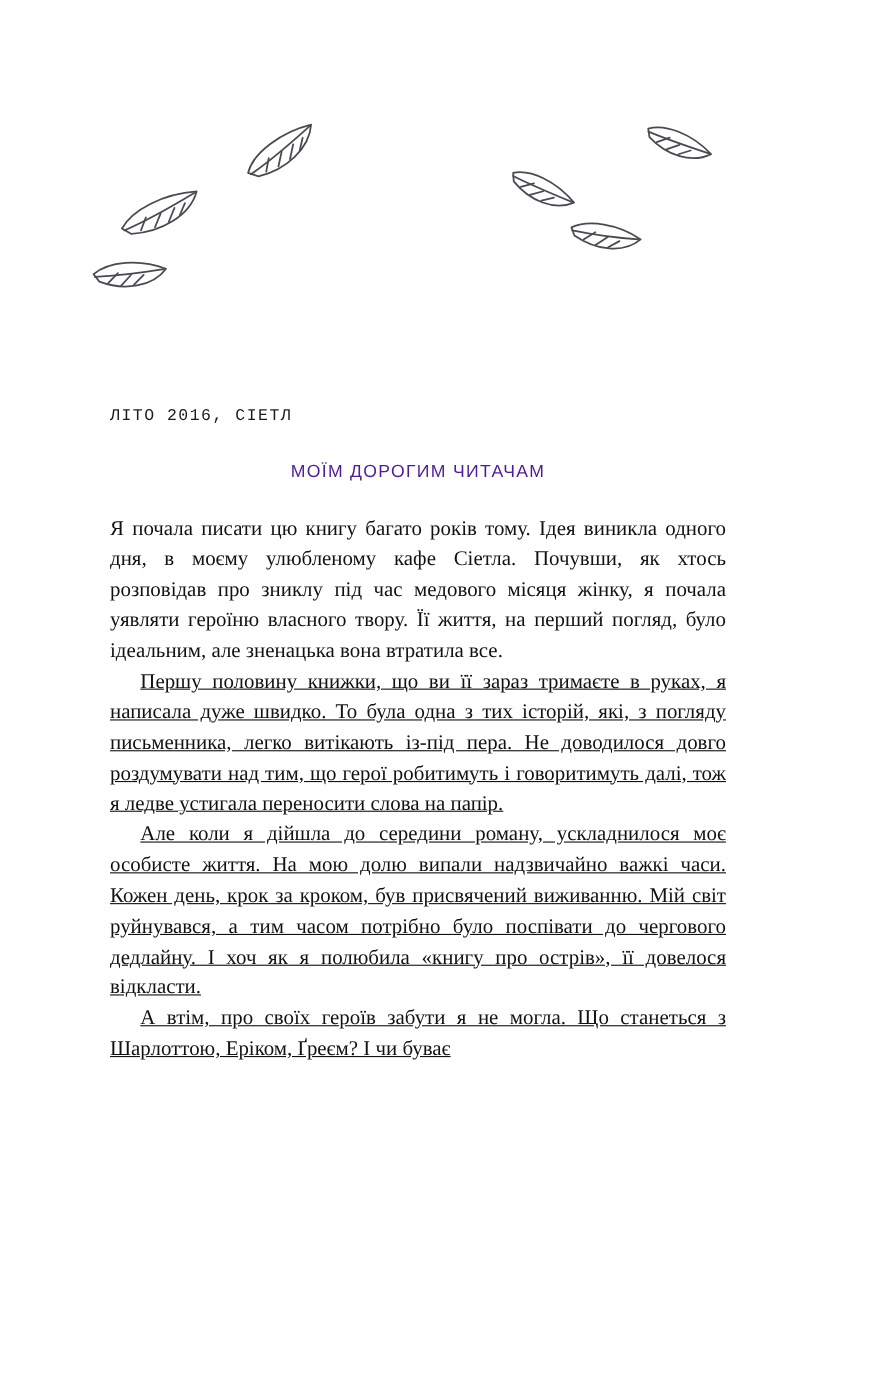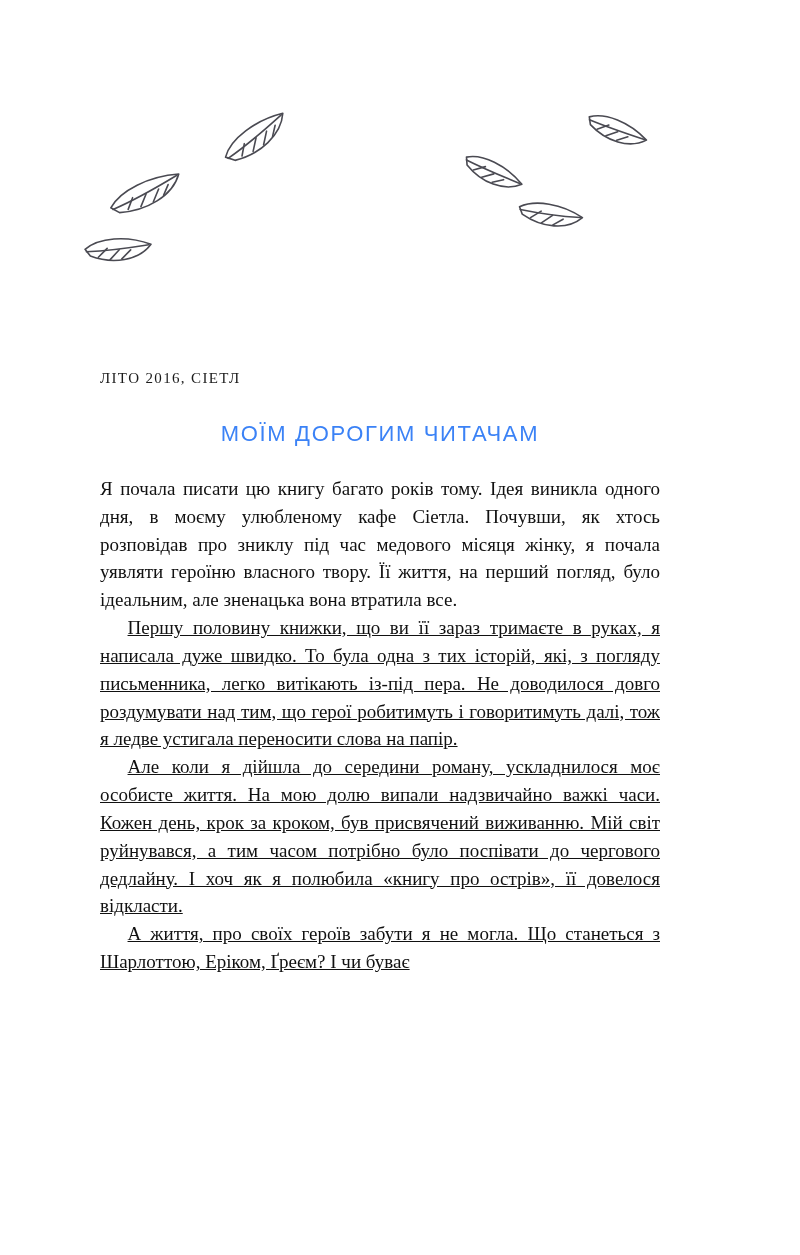--- a/index.html
+++ b/index.html
@@ -28,34 +28,34 @@
 
   
   .text-col {
     position: absolute;
     left: 100px;
     top: 370px;
     width: 560px;
   }
 
   .dateline {
-    font-family: Liberation Serif, serif;
+    font-family: Liberation Mono, monospace;
     font-size: 15px;
     letter-spacing: 0.09em;
     color: #1b1b1b;
     text-transform: uppercase;
     margin: 0 0 34px 0;
     font-weight: 400;
   }
 
   .chapter-title {
     font-family: "Liberation Sans", sans-serif;
-    font-size: 22px;
+    font-size: 16px;
     letter-spacing: 0.075em;
-    color: #3b82f6;
+    color: #4c1d95;
     text-transform: uppercase;
     text-align: center;
     margin: 0 0 28px 0;
     font-weight: 400;
   }
 
   .body-text p {
     font-family: "Liberation Serif", serif;
     font-size: 19px;
     line-height: 1.465;
@@ -139,17 +139,17 @@
   <div class="text-col">
 
     <div class="dateline">ЛІТО 2016, СІЕТЛ</div>
 
     <h1 class="chapter-title">МОЇМ ДОРОГИМ ЧИТАЧАМ</h1>
 
     <div class="body-text">
       <p class="first">Я почала писати цю книгу багато років тому. Ідея виникла одного дня, в моєму улюбленому кафе Сіетла. Почувши, як хтось розповідав про зниклу під час медового місяця жінку, я почала уявляти героїню власного твору. Її життя, на перший погляд, було ідеальним, але зненацька вона втратила все.</p>
       <p class="indent">Першу половину книжки, що ви її зараз тримаєте в руках, я написала дуже швидко. То була одна з тих історій, які, з погляду письменника, легко витікають із-під пера. Не доводилося довго роздумувати над тим, що герої робитимуть і говоритимуть далі, тож я ледве устигала переносити слова на папір.</p>
       <p class="indent">Але коли я дійшла до середини роману, ускладнилося моє особисте життя. На мою долю випали надзвичайно важкі часи. Кожен день, крок за кроком, був присвячений виживанню. Мій світ руйнувався, а тим часом потрібно було поспівати до чергового дедлайну. І хоч як я полюбила «книгу про острів», її довелося відкласти.</p>
-      <p class="indent">А життя, про своїх героїв забути я не могла. Що станеться з Шарлоттою, Еріком, Ґреєм? І чи буває</p>
+      <p class="indent">А втім, про своїх героїв забути я не могла. Що станеться з Шарлоттою, Еріком, Ґреєм? І чи буває</p>
     </div>
 
   </div>
 </div>
 
 </body></html>

